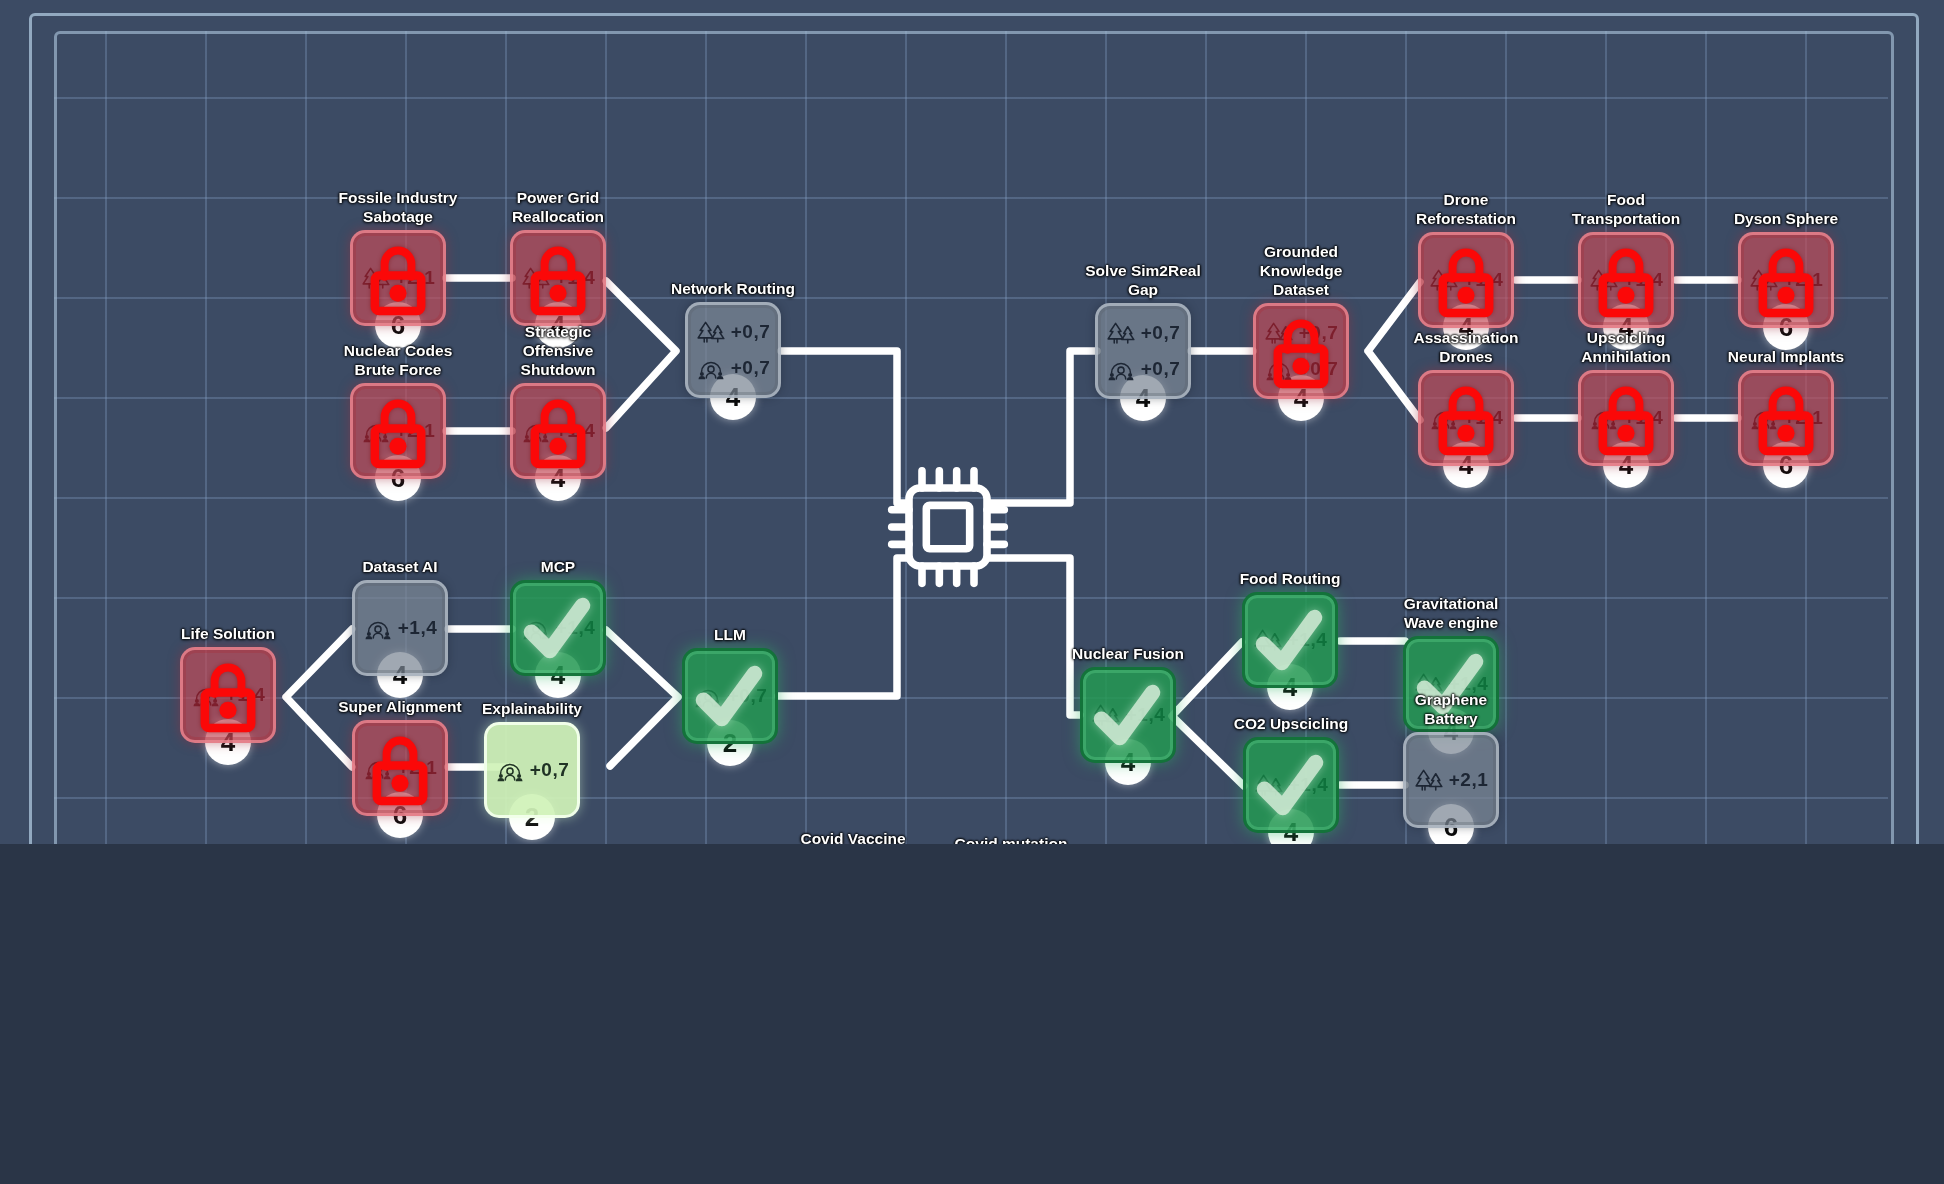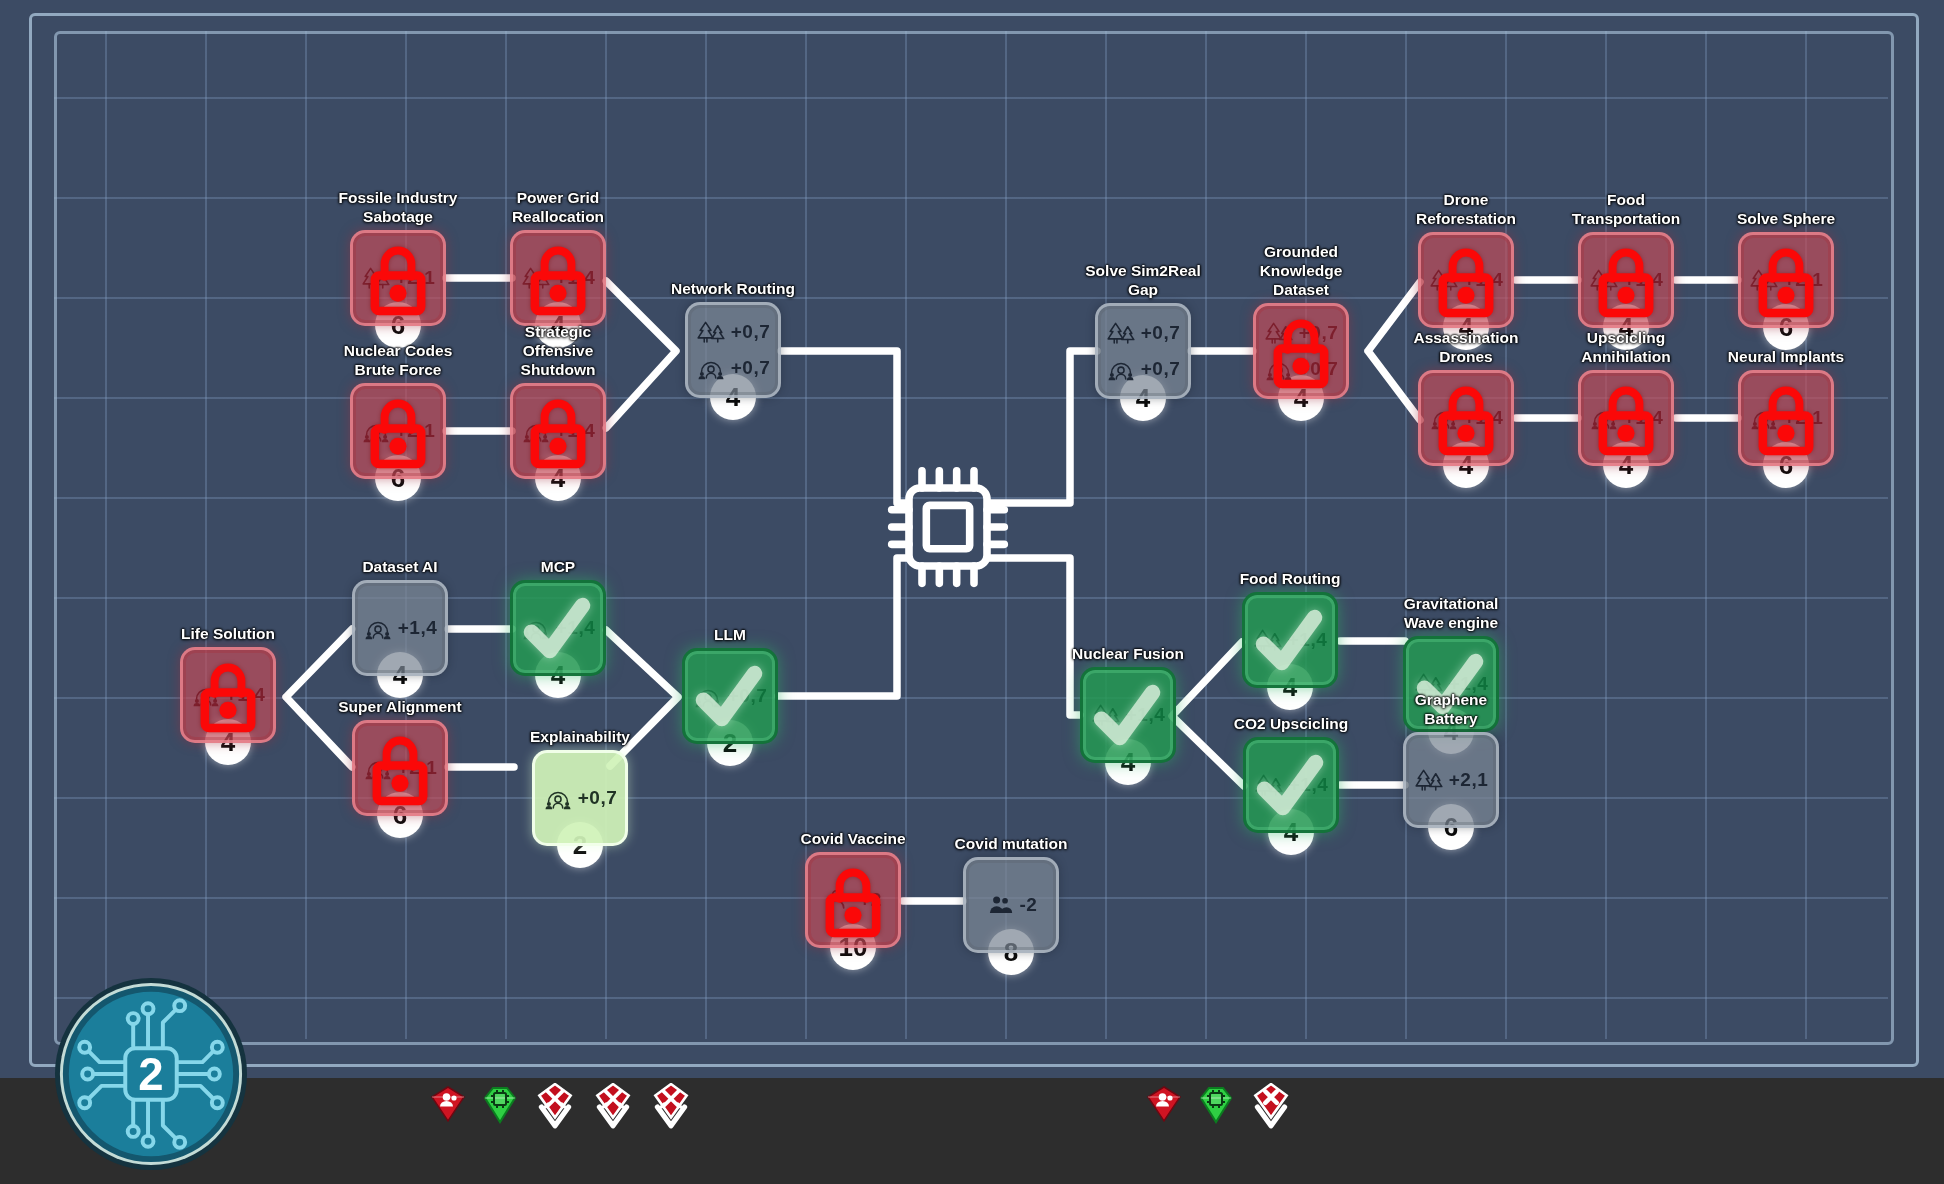--- a/index.html
+++ b/index.html
@@ -1,16 +1,16 @@
 <!DOCTYPE html>
 <html><head>
 <meta charset="utf-8">
 <style>
   html,body{margin:0;padding:0;background:#2a3547;font-family:"Liberation Sans",sans-serif;}
-  #canvas{position:relative;width:1944px;height:1184px;background:#3c4b64;overflow:hidden;}
+  #canvas{position:relative;width:1944px;height:844px;background:#3c4b64;overflow:hidden;}
 
   .grid{position:absolute;left:54px;top:31px;width:1834px;height:1008px;z-index:0;
     background-image:
       linear-gradient(to right, rgba(137,167,204,0.30) 2px, transparent 2px),
       linear-gradient(to bottom, rgba(137,167,204,0.30) 2px, transparent 2px);
     background-size:100px 100px;background-position:51px 66px;}
   .frame{position:absolute;border:3px solid rgba(168,192,215,0.8);border-radius:6px;z-index:0;}
   .frame.outer{left:29px;top:13px;width:1884px;height:1048px;}
   .frame.inner{left:54px;top:31px;width:1834px;height:1008px;border-color:rgba(168,192,215,0.65);}
 
@@ -343,21 +343,21 @@
               </svg>
               <span>+1,4</span>
             </div>
           </div>
           <svg class="overlay lock-overlay">
             <use href="#sym-lock"></use>
           </svg>
         </div>
       </div>
       <div class="node-wrap" style="left: 1738px; top: 232px;">
-        <div class="node-label">Solve Sphere</div>
+        <div class="node-label">Dyson Sphere</div>
         <div class="cost-badge">6</div>
         <div class="node-box locked">
           <div class="effects">
             <div class="effect-row">
               <svg>
                 <use href="#sym-trees"></use>
               </svg>
               <span>+2,1</span>
             </div>
           </div>
@@ -477,21 +477,21 @@
                 <use href="#sym-crowd"></use>
               </svg>
               <span>+2,1</span>
             </div>
           </div>
           <svg class="overlay lock-overlay">
             <use href="#sym-lock"></use>
           </svg>
         </div>
       </div>
-      <div class="node-wrap" style="left: 532px; top: 722px; margin-top: 28px;">
+      <div class="node-wrap" style="left: 484px; top: 722px;">
         <div class="node-label">Explainability</div>
         <div class="cost-badge">2</div>
         <div class="node-box affordable">
           <div class="effects">
             <div class="effect-row">
               <svg>
                 <use href="#sym-crowd"></use>
               </svg>
               <span>+0,7</span>
             </div>

